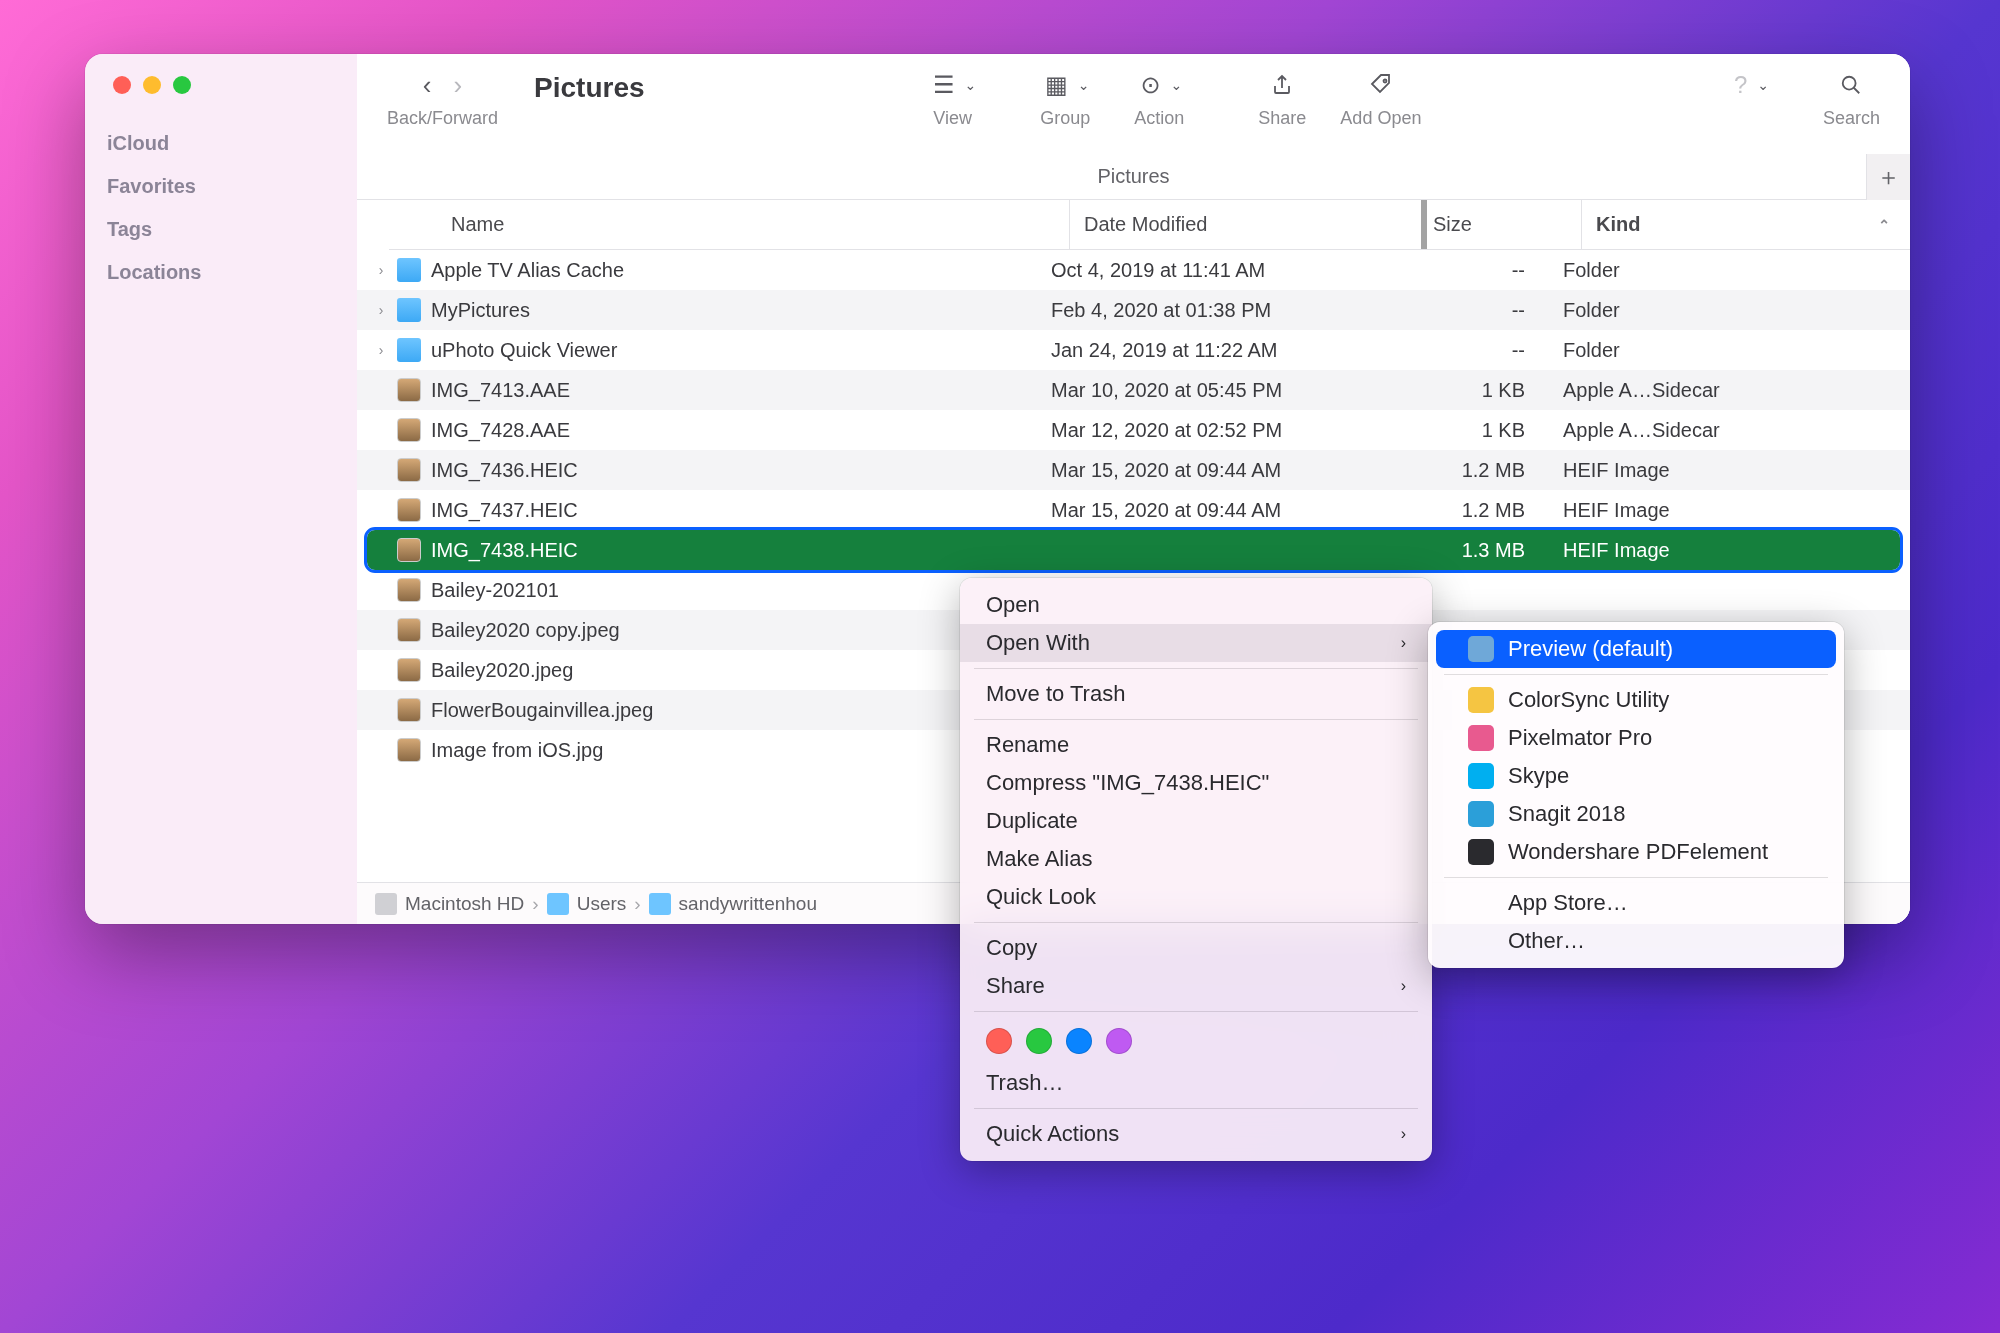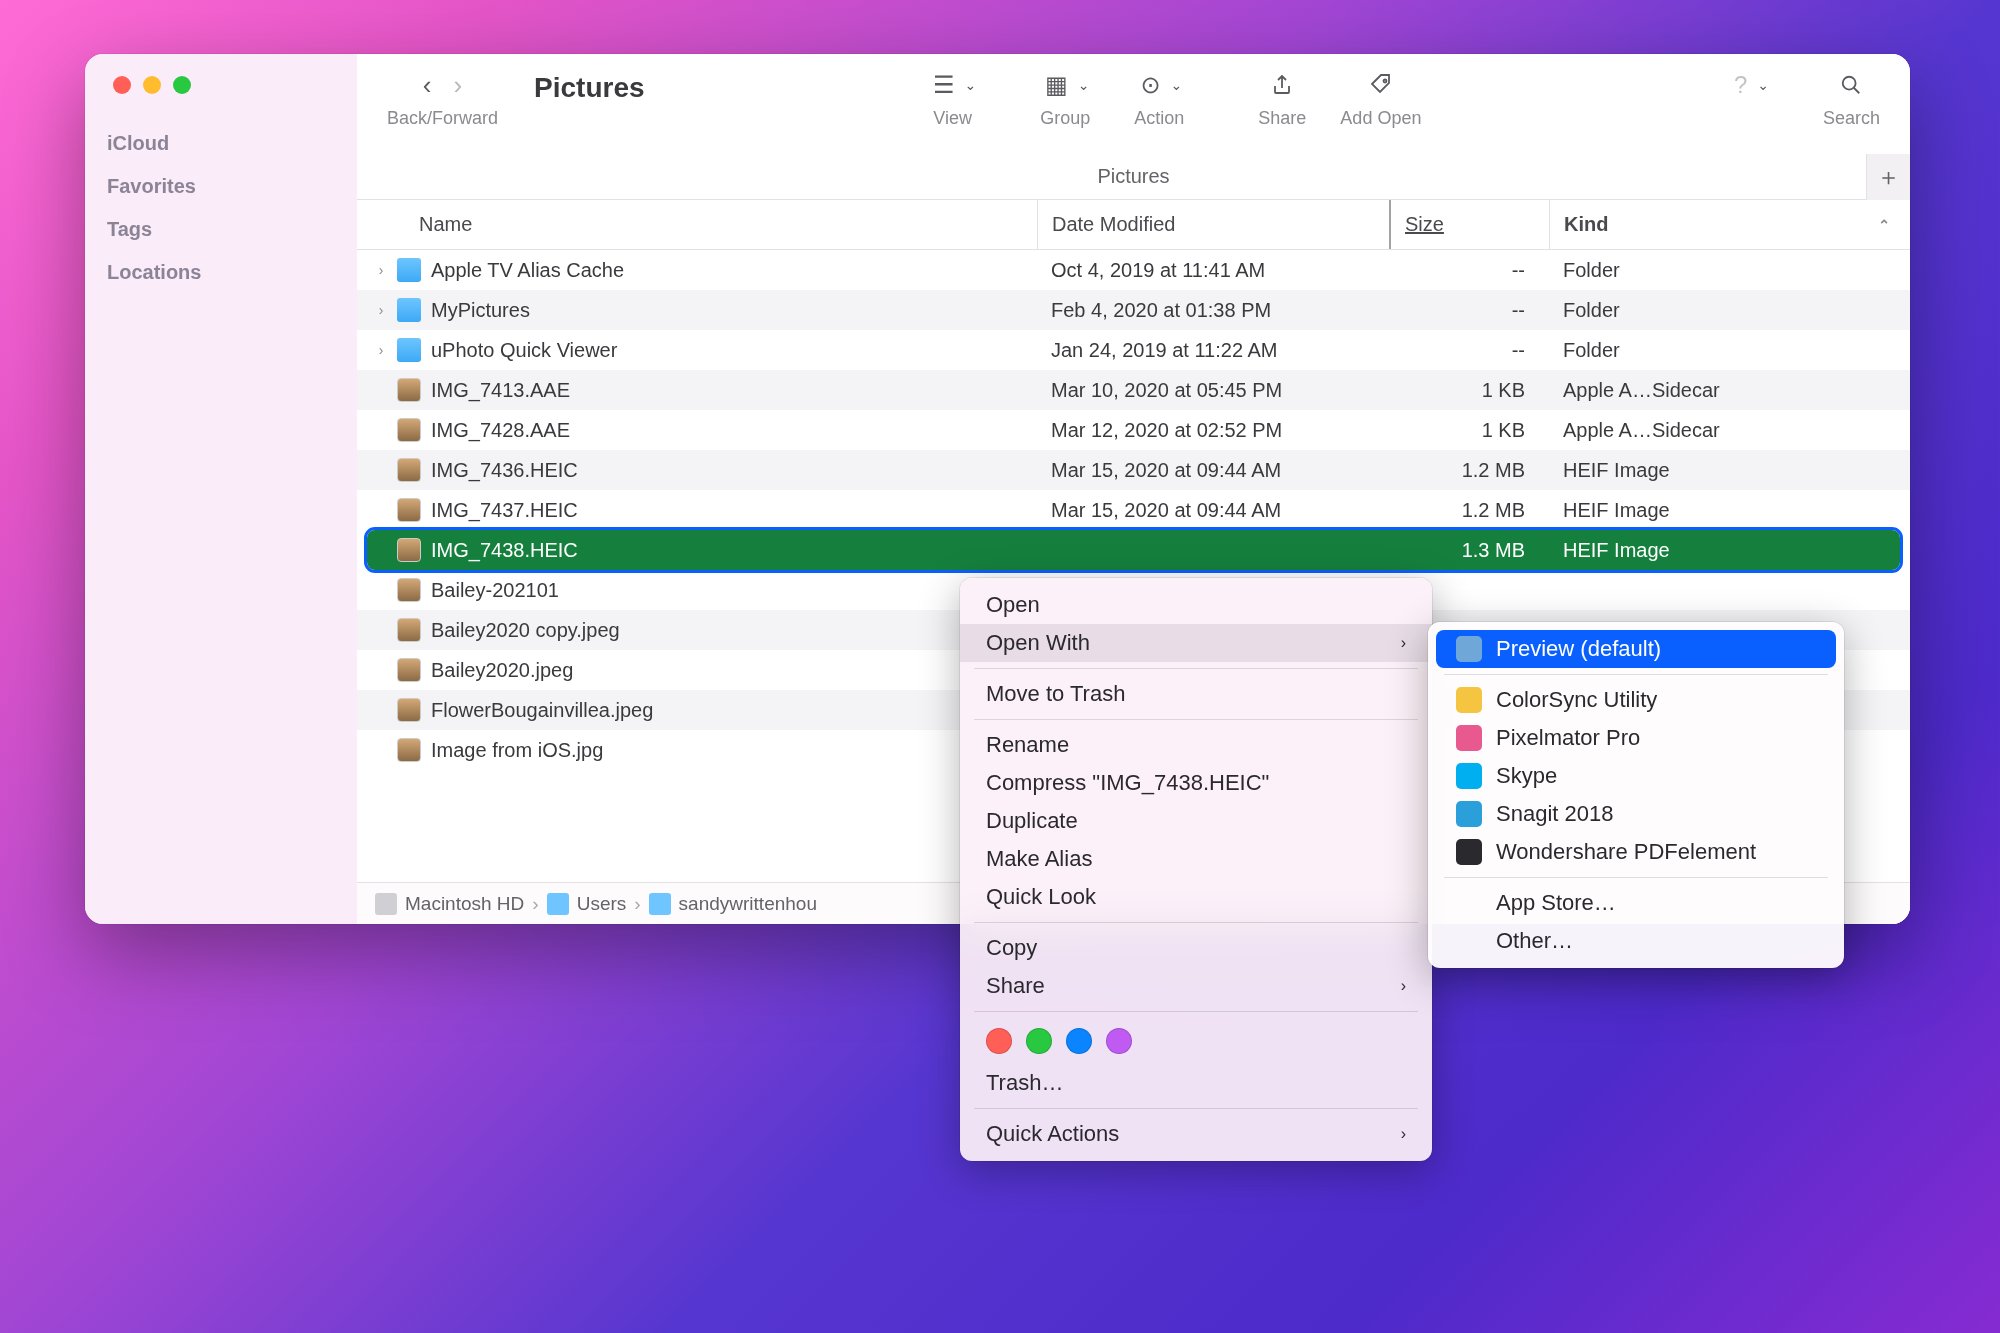--- a/index.html
+++ b/index.html
@@ -73,24 +73,25 @@
   border-left:1px solid #e2e2e6; background:#f2f0f2;
   font-size:24px; color:#636368;
 }
 
 .columns {
   height: 50px;
   border-bottom:1px solid #e2e2e6;
   display:flex;
   font-size:20px; color:#4a4a4e;
   align-items:center;
+  margin-left:32px;
 }
 .col-name{ width:680px; padding-left:62px;}
 .col-date{ width:352px; padding-left:14px; border-left:1px solid #e2e2e6; height:100%; display:flex; align-items:center;}
-.col-size{ width:160px; padding-left:14px; border-left:2px solid #a3a3a3; height:100%; display:flex; align-items:center;text-decoration:underline;}
+.col-size{ width:160px; padding-left:6px; border-left:6px solid #a3a3a3; height:100%; display:flex; align-items:center;}
 .col-kind{ flex:1; padding-left:14px; border-left:1px solid #e2e2e6; height:100%; display:flex; align-items:center; font-weight:700; position:relative;}
 .col-kind .sort-chev{ position:absolute; right:20px; color:#8a8a8f; font-size:14px;}
 
 .file-list { flex:1; overflow:hidden; position:relative;}
 .row {
   height: 40px;
   display:flex; align-items:center;
   font-size:20px; color:#3a3a3e;
 }
 .row.alt { background:#f4f4f6; }
@@ -141,21 +142,21 @@
   position:absolute;
   left:1428px; top:622px;
   width:416px;
   background:rgba(255,252,254,0.96);
   border-radius:12px;
   box-shadow: 0 10px 40px rgba(0,0,0,0.3), 0 0 0 1px rgba(0,0,0,0.08);
   padding:8px;
   font-size:22px;
   color:#2a2a2e;
 }
-.sub-item{ padding:6px 20px; display:flex; align-items:center; gap:14px; border-radius:8px;}
+.sub-item{ padding:6px 32px; display:flex; align-items:center; gap:14px; border-radius:8px;}
 .sub-item.selected{ background:#0a60ff; color:#fff;}
 .app-icon{ width:26px; height:26px; border-radius:5px; display:inline-block;}
 .sub-sep{ height:1px; background:rgba(0,0,0,0.12); margin:6px 8px;}
 
 svg{display:block;}
 </style>
 </head>
 <body>
 
 <div class="finder-window">

